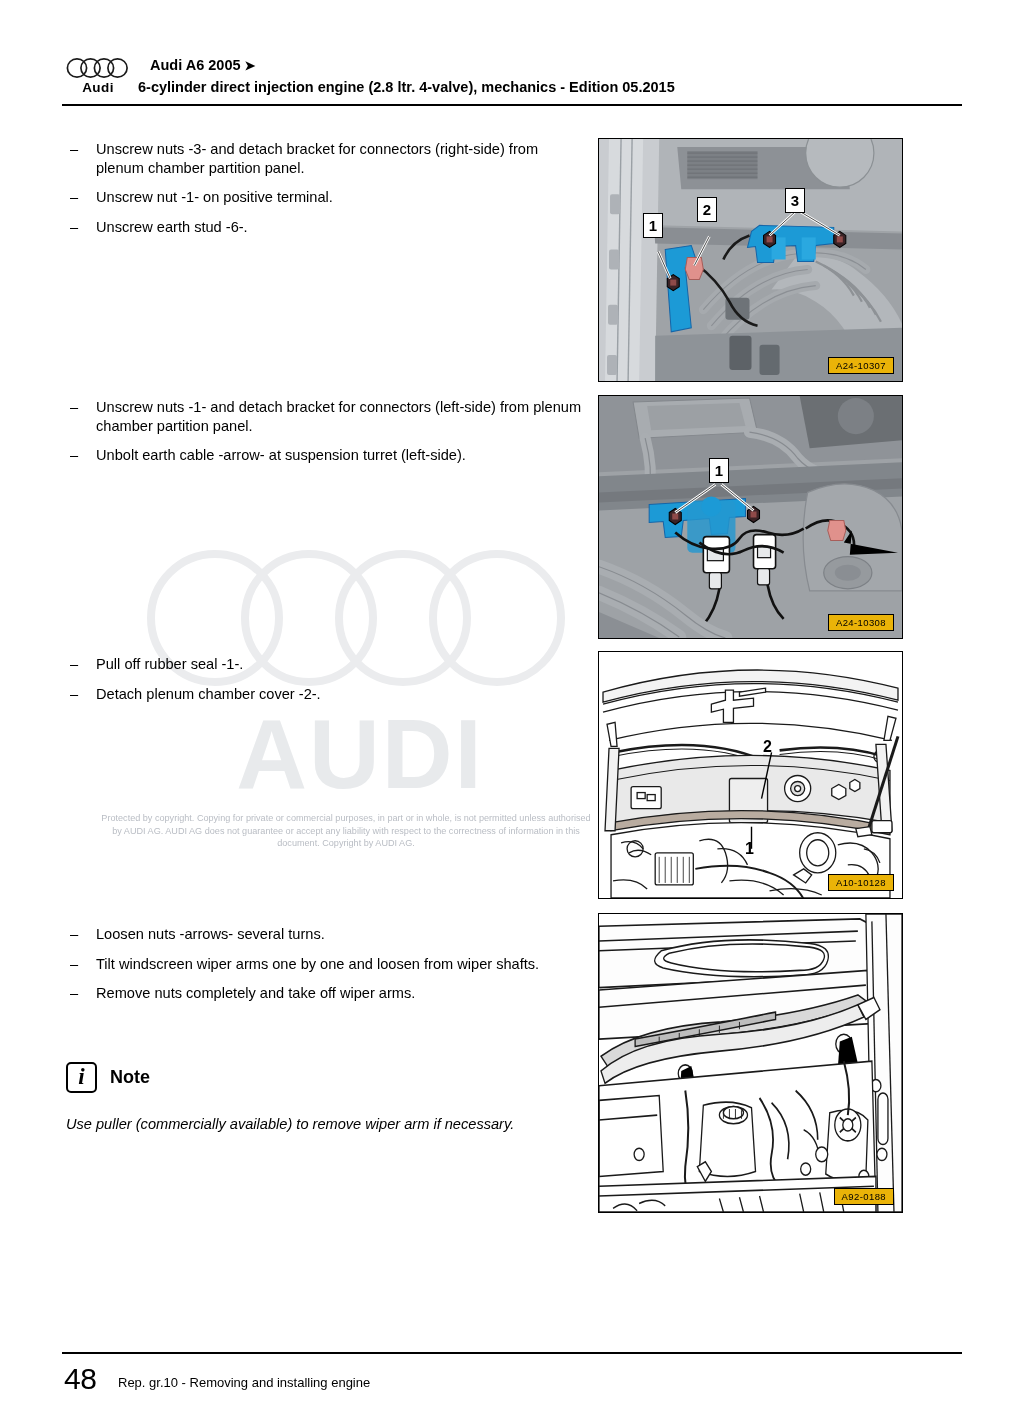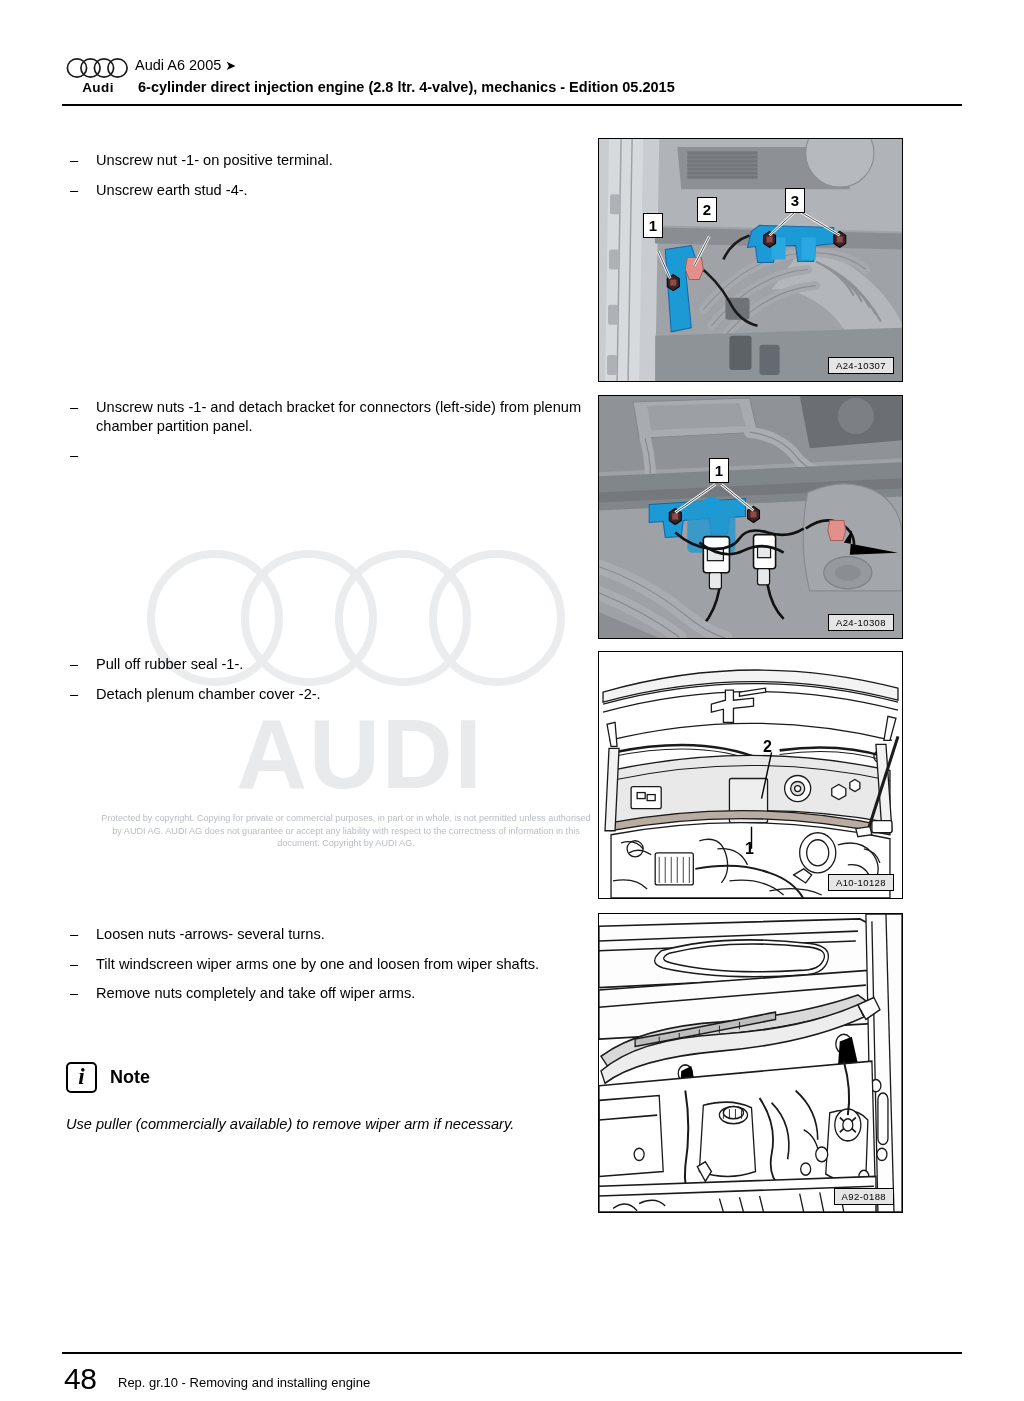--- a/index.html
+++ b/index.html
@@ -20,22 +20,22 @@
   .hdr-logo {
     position:absolute; left:0px; top:0px; width:72px; height:46px;
   }
   .rings { position:absolute; left:4px; top:1px; }
   .audi-word {
     position:absolute; left:2px; top:24px; width:68px;
     font-size:13.5px; font-weight:bold; letter-spacing:0.4px;
     text-align:center; font-family:"Liberation Sans", sans-serif;
   }
   .hdr-line1 {
-    position:absolute; left:73px; top:1px;
-    font-size:14.5px; font-weight:normal; white-space:nowrap;
+    position:absolute; left:88px; top:1px;
+    font-size:14.5px; font-weight:bold; white-space:nowrap;
   }
   .hdr-line2 {
     position:absolute; left:76px; top:23px;
     font-size:14.5px; font-weight:bold; white-space:nowrap;text-align:right;
   }
   .hdr-arrow { display:inline-block; margin-left:4px; font-size:13px; }
   #header-rule {
     position:absolute; left:62px; top:104px; width:900px; height:2px;
     background:#000;
   }
@@ -83,21 +83,21 @@
   }
 
   
   .figure {
     position:absolute; left:598px; width:305px;
     border:1.6px solid #000; background:#fff; overflow:hidden; z-index:2;
   }
   .figure svg { display:block; width:100%; height:100%; }
   .fig-id {
     position:absolute; right:8px; bottom:7px;
-    background:#e5e5e5; border:1px solid #000;
+    background:#eab308; border:1px solid #000;
     font-size:9.5px; letter-spacing:0.4px;
     padding:2px 7px 2px 7px; font-family:"Liberation Sans", sans-serif;
     white-space:nowrap;
   }
   .callout-box {
     position:absolute; background:#fff; border:1.6px solid #000;
     width:20px; height:25px; display:flex; align-items:center;
     justify-content:center; font-size:15px; font-weight:bold;
     font-family:"Liberation Sans", sans-serif;
   }
@@ -150,23 +150,23 @@
       <circle cx="377" cy="98" r="64"></circle>
     </g>
     <text x="240" y="268" text-anchor="middle" font-family="Liberation Sans, sans-serif" font-size="98" font-weight="bold" fill="#e8eaec" letter-spacing="2">AUDI</text>
   </svg>
 </div>
 
 <div id="copyright">Protected by copyright. Copying for private or commercial purposes, in part or in whole, is not permitted unless authorised by AUDI AG. AUDI AG does not guarantee or accept any liability with respect to the correctness of information in this document. Copyright by AUDI AG.</div>
 
 <div class="block" style="top:140px;">
   <ul class="steps">
-    <li><span class="dash">–</span></li>
+    <li><span class="dash">–</span><span>Unscrew nuts -3- and detach bracket for connectors (right-side) from plenum chamber partition panel.</span></li>
     <li><span class="dash">–</span><span>Unscrew nut -1- on positive terminal.</span></li>
-    <li><span class="dash">–</span><span>Unscrew earth stud -4-.</span></li>
+    <li><span class="dash">–</span><span>Unscrew earth stud -6-.</span></li>
   </ul>
 </div>
 
 <div class="figure" style="top:138px; height:244px;">
   <svg viewBox="0 0 302 241" preserveAspectRatio="none">
     <rect x="0" y="0" width="302" height="241" fill="#9fa3a7"></rect>
 
     <path d="M55,0 L302,0 L302,92 L58,86 Z" fill="#b0b4b8"></path>
     <path d="M78,8 L245,8 L250,50 L82,50 Z" fill="#8d9196"></path>
 
@@ -263,21 +263,21 @@
   </svg>
   <div class="callout-box" style="left:44px; top:74px;">1</div>
   <div class="callout-box" style="left:98px; top:58px;">2</div>
   <div class="callout-box" style="left:186px; top:49px;">3</div>
   <div class="fig-id">A24-10307</div>
 </div>
 
 <div class="block" style="top:398px;">
   <ul class="steps">
     <li><span class="dash">–</span><span>Unscrew nuts -1- and detach bracket for connectors (left-side) from plenum chamber partition panel.</span></li>
-    <li><span class="dash">–</span></li>
+    <li><span class="dash">–</span><span>Unbolt earth cable -arrow- at suspension turret (left-side).</span></li>
   </ul>
 </div>
 
 <div class="figure" style="top:395px; height:244px;">
   <svg viewBox="0 0 302 241" preserveAspectRatio="none">
     <rect x="0" y="0" width="302" height="241" fill="#9ea2a6"></rect>
 
     <path d="M0,0 L302,0 L302,62 L0,76 Z" fill="#8f9398"></path>
     <path d="M34,6 L150,2 L158,36 L40,42 Z" fill="#a8acb0" stroke="#83878c" stroke-width="1"></path>
     <path d="M48,10 L140,7 L146,30 L52,34 Z" fill="#9ca0a4"></path>

